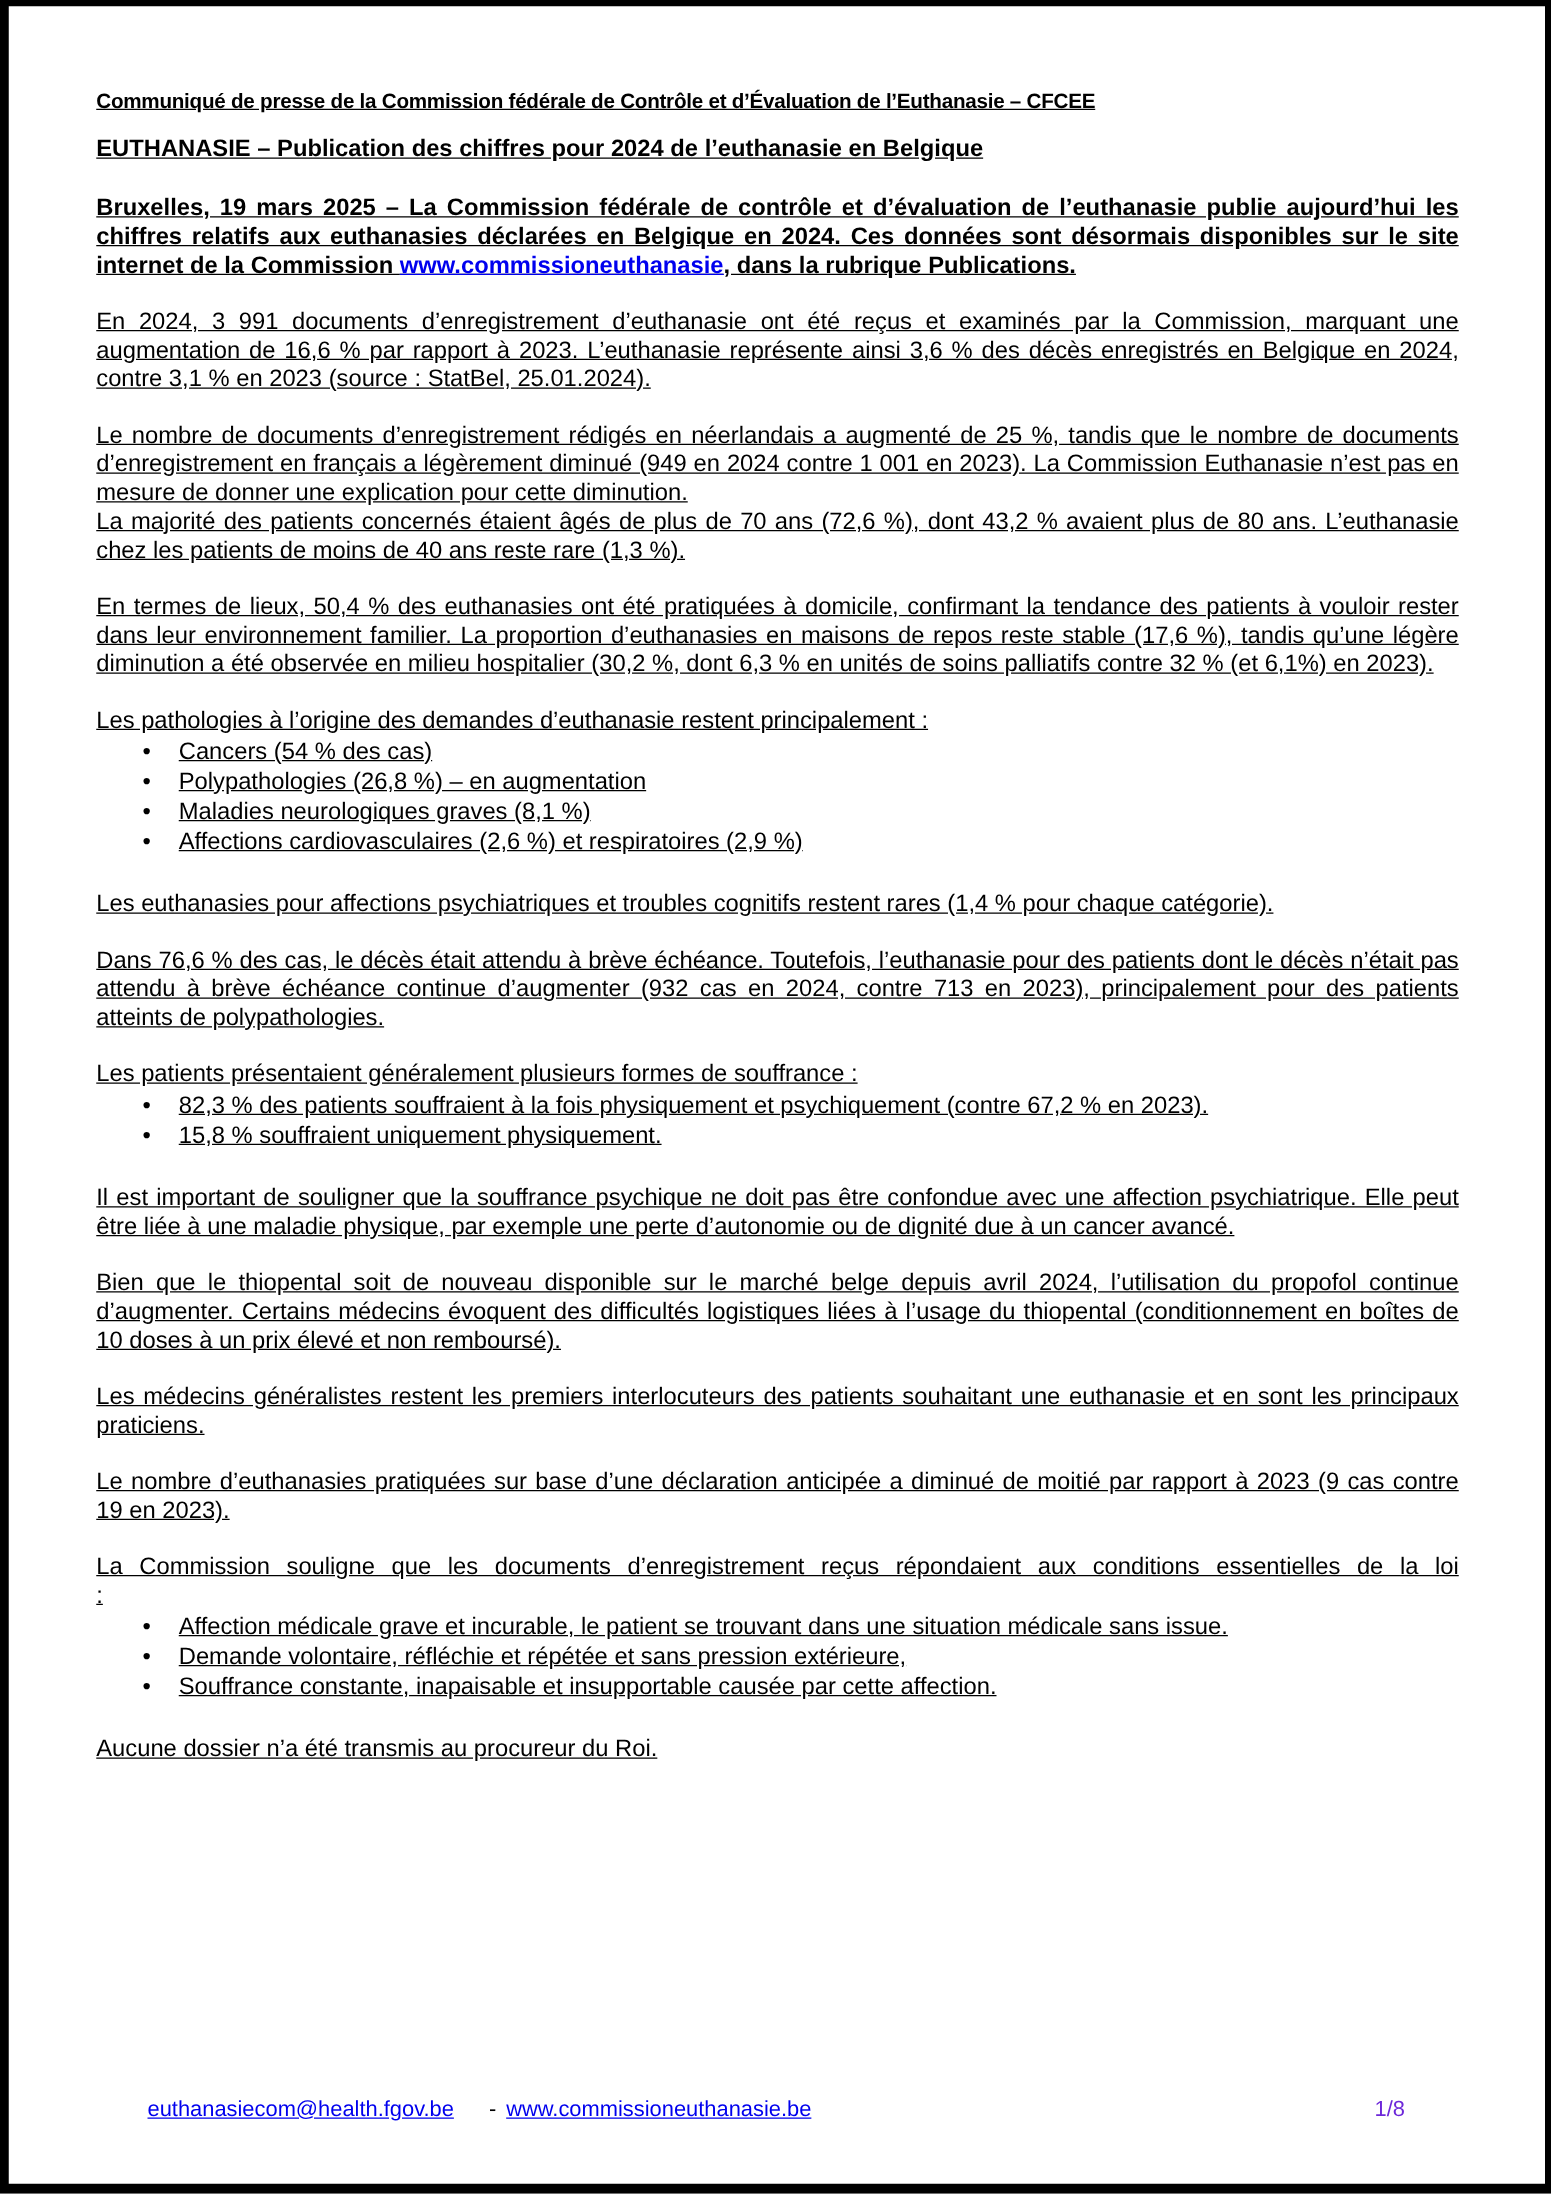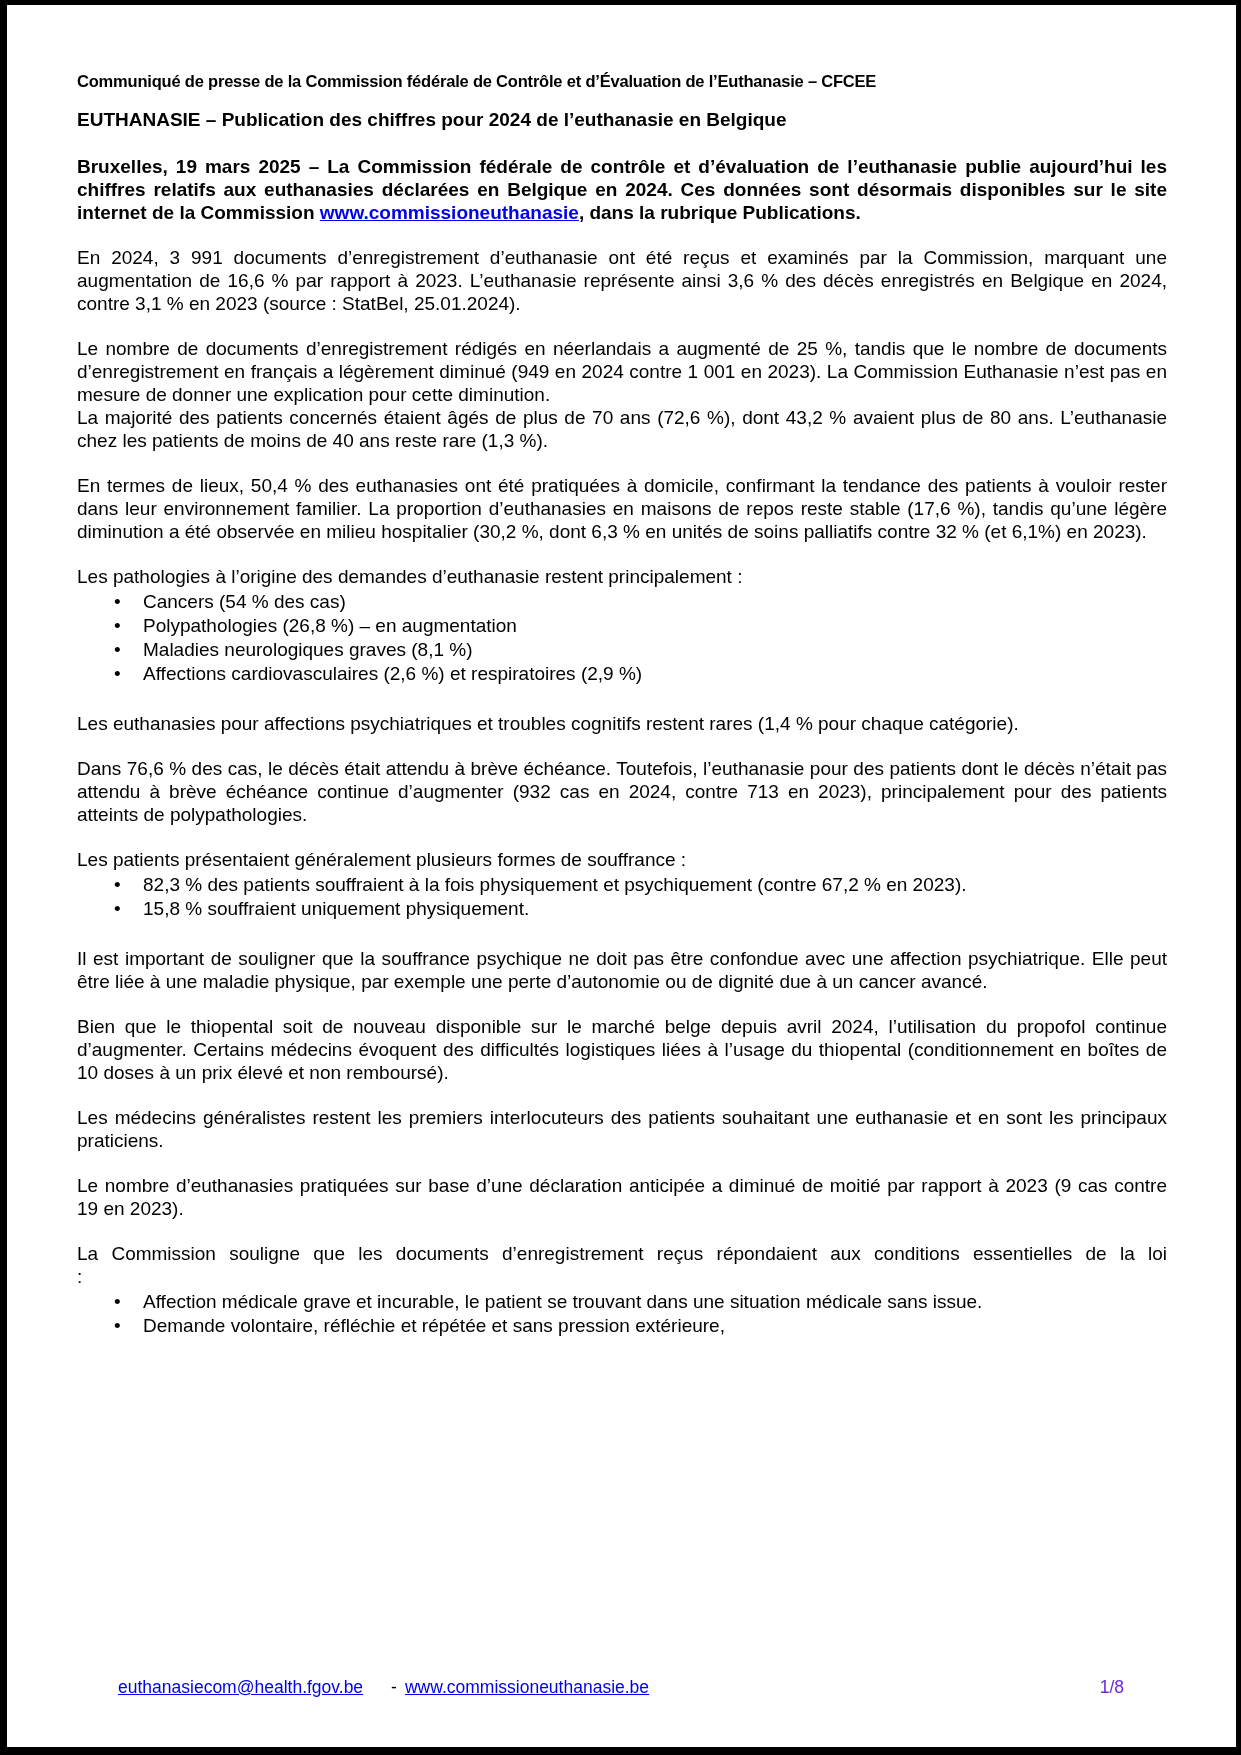--- a/index.html
+++ b/index.html
@@ -22,20 +22,21 @@
     border-left-width: 7px;
     border-bottom-width: 8px;
     background: #ffffff;
   }
   .content {
     position: absolute;
     top: 0;
     left: 0;
     right: 0;
     padding: 66px 69px 0 70px; 
+    text-decoration: underline;
   }
   .kicker {
     font-size: 16.5px;
     font-weight: bold;
     line-height: 20px;
     margin: 0 0 17px 0;
     letter-spacing: -0.2px;
   }
   .title {
     font-size: 19px;
@@ -152,22 +153,24 @@
     <p class="body-p">Les médecins généralistes restent les premiers interlocuteurs des patients souhaitant une euthanasie et en sont les principaux praticiens.</p>
 
     <p class="body-p">Le nombre d’euthanasies pratiquées sur base d’une déclaration anticipée a diminué de moitié par rapport à 2023 (9 cas contre 19 en 2023).</p>
 
     <p class="body-p no-gap pre">La Commission souligne que les documents d’enregistrement reçus répondaient aux conditions essentielles de la loi
 :</p>
 
     <ul class="bullets">
       <li>Affection médicale grave et incurable, le patient se trouvant dans une situation médicale sans issue.</li>
       <li>Demande volontaire, réfléchie et répétée et sans pression extérieure,</li>
+      <li>Souffrance constante, inapaisable et insupportable causée par cette affection.</li>
     </ul>
 
+    <p class="body-p">Aucune dossier n’a été transmis au procureur du Roi.</p>
 
   </div>
 
   <div class="footer">
     <a class="link">euthanasiecom@health.fgov.be</a><span class="sep">-</span><a class="link">www.commissioneuthanasie.be</a>
     <span class="pagenum">1/8</span>
   </div>
 </div>
 
 </body></html>

